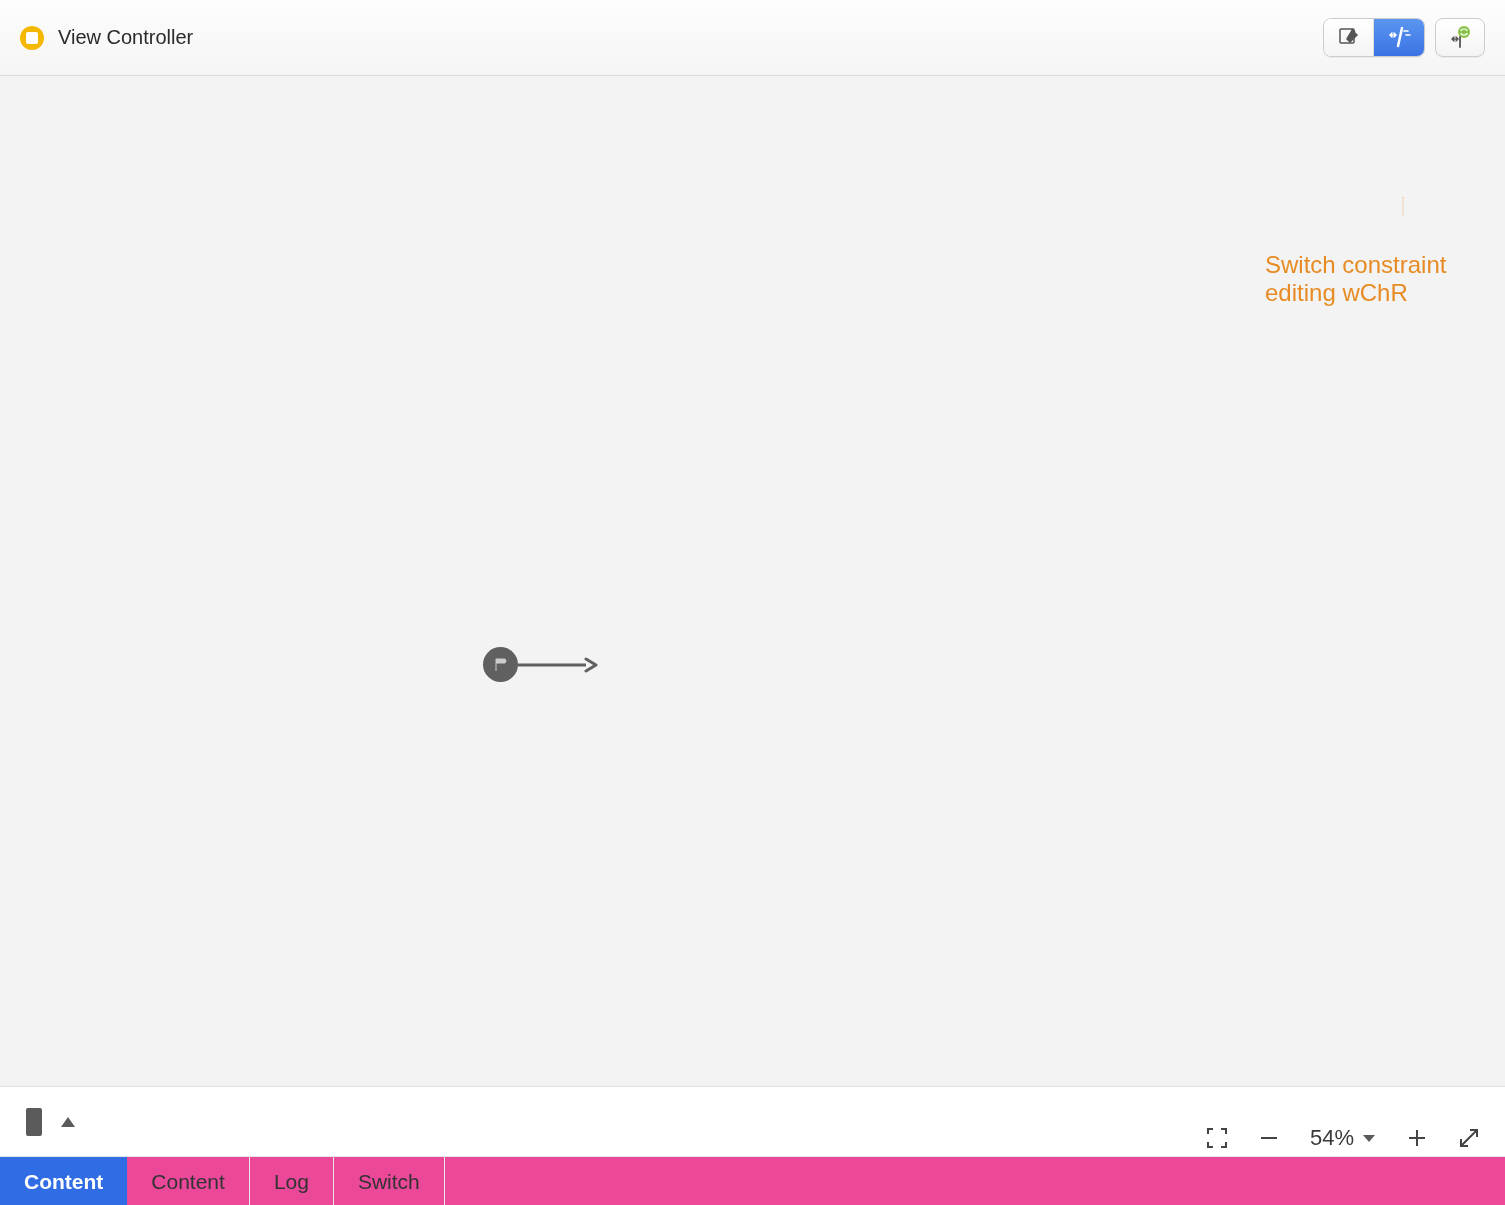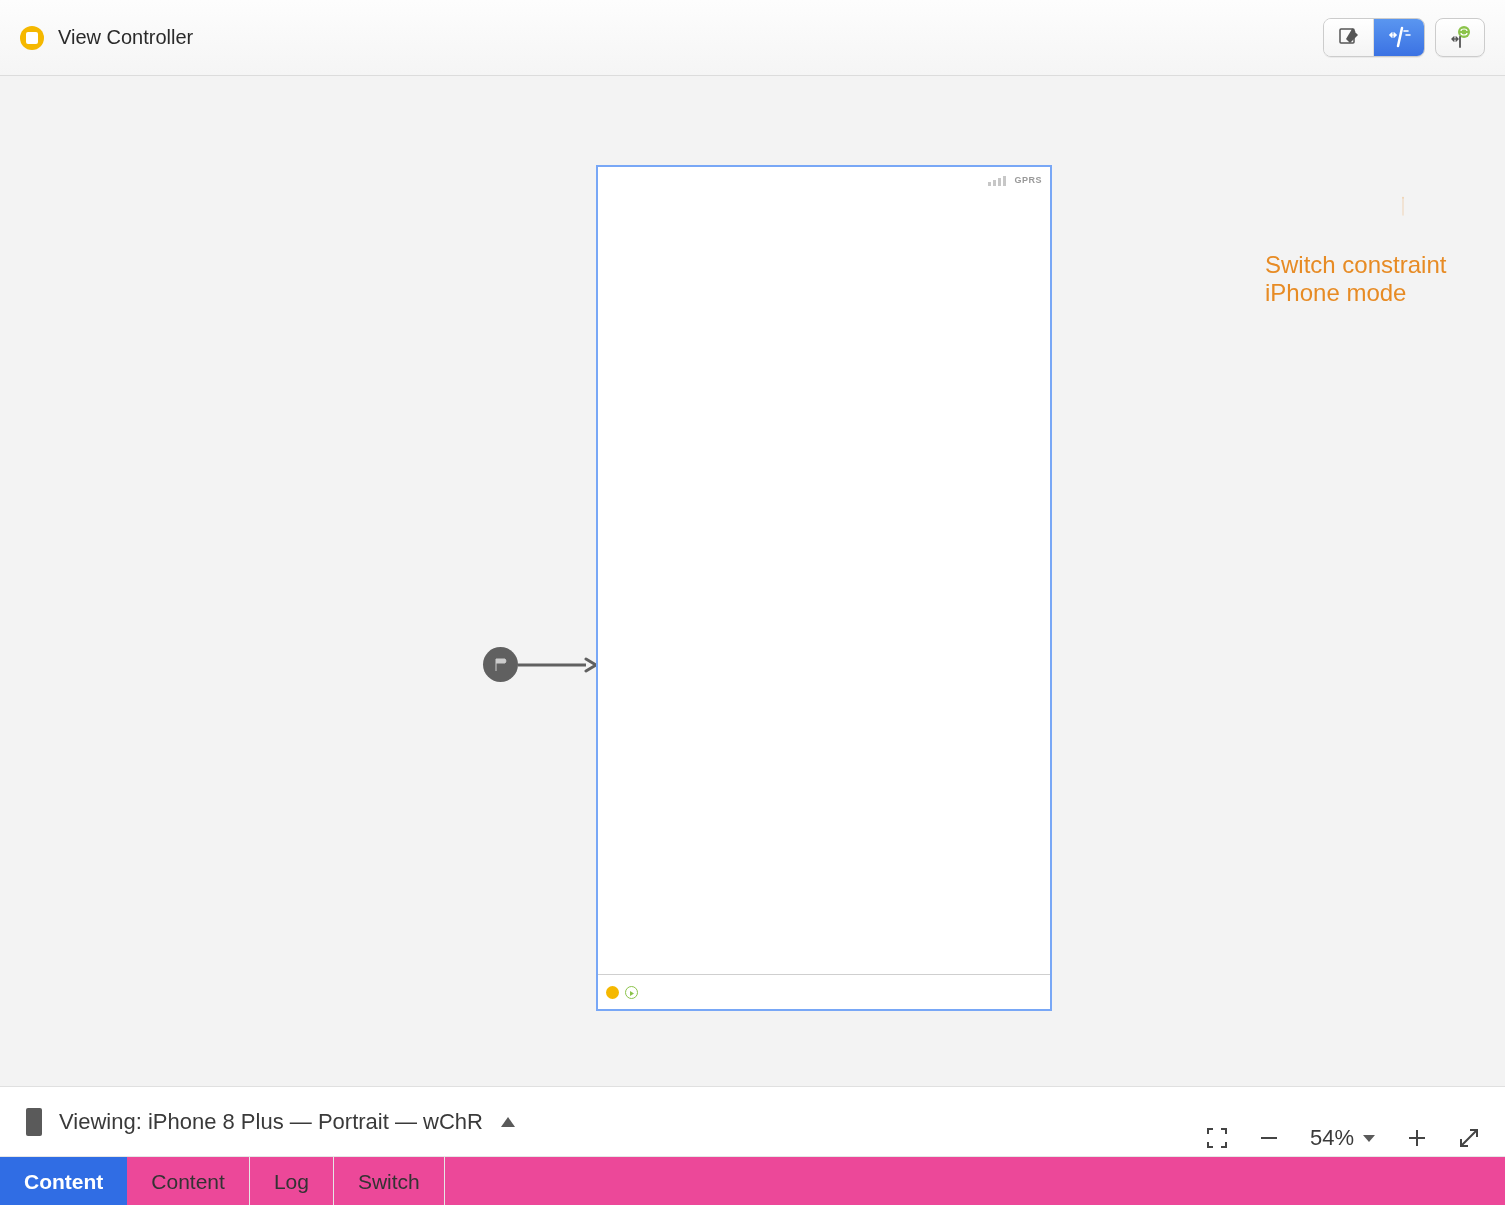--- a/index.html
+++ b/index.html
@@ -178,61 +178,36 @@
       <svg width="18" height="18" viewBox="0 0 18 18">
         <path d="M4 3 L4 15 M4 3 L13 3 Q15 5 13 7 L4 7" fill="#ccc" stroke="#ccc" stroke-width="1"></path>
       </svg>
     </div>
     <svg width="80" height="20" viewBox="0 0 80 20">
       <line x1="0" y1="10" x2="68" y2="10" stroke="#606060" stroke-width="3"></line>
       <path d="M68 4 L78 10 L68 16" fill="none" stroke="#606060" stroke-width="3" stroke-linecap="round" stroke-linejoin="round"></path>
     </svg>
   </div>
 
-  <div class="phone-view">
-    <div class="status-bar">
-      <svg width="20" height="12" viewBox="0 0 20 12">
-        <rect x="0" y="8" width="3" height="4" fill="#c7c7c7"></rect>
-        <rect x="5" y="6" width="3" height="6" fill="#c7c7c7"></rect>
-        <rect x="10" y="4" width="3" height="8" fill="#c7c7c7"></rect>
-        <rect x="15" y="2" width="3" height="10" fill="#c7c7c7"></rect>
-      </svg>
-      <span style="font-size:9px;color:#999;letter-spacing:0.5px;font-weight:600;">GPRS</span>
-    </div>
-    <div class="phone-bottom-dock">
-      <div class="dock-circle" style="background:#f5b800;"></div>
-      <div class="dock-circle" style="background:#fff;border:1.5px solid #8bc34a;">
-        <svg width="13" height="13" viewBox="0 0 13 13">
-            <path d="M4 4 L8 6.5 L4 9" fill="#8bc34a"></path>
-          </svg>
-      </div>
-    </div>
-  </div>
 
   <svg class="annotation-arrow" width="10" height="95" viewBox="0 0 10 95">
     <line x1="5" y1="95" x2="5" y2="8" stroke="#e78b24" stroke-width="1.5"></line>
     <path d="M1 10 L5 2 L9 10" fill="none" stroke="#e78b24" stroke-width="1.5"></path>
   </svg>
   <div class="annotation">
     <span>Switch constraint</span><br>
-    <span>iPhone mode</span>
+    <span>editing wChR</span>
   </div>
 </div>
 
 <div class="bottom-bar">
   <div class="bottom-left">
     <svg width="18" height="30" viewBox="0 0 18 30">
       <rect x="1" y="1" width="16" height="28" rx="2" fill="#5a5a5a"></rect>
     </svg>
-    <div class="bottom-info">
-      <span>Viewing:</span>
-      <span>iPhone 8 Plus</span> —
-      <span>Portrait</span> —
-      <span>wChR</span>
-    </div>
     <span class="icon-btn">
       <svg width="18" height="18" viewBox="0 0 18 18">
           <path d="M2 14 L9 4 L16 14 Z" fill="#5a5a5a"></path>
         </svg>
     </span>
   </div>
   <div class="bottom-right">
     <span class="icon-btn">
       <svg width="22" height="22" viewBox="0 0 22 22">
         <path d="M2 7 L2 2 L7 2 M15 2 L20 2 L20 7 M20 15 L20 20 L15 20 M7 20 L2 20 L2 15" fill="none" stroke="#444" stroke-width="2"></path>

